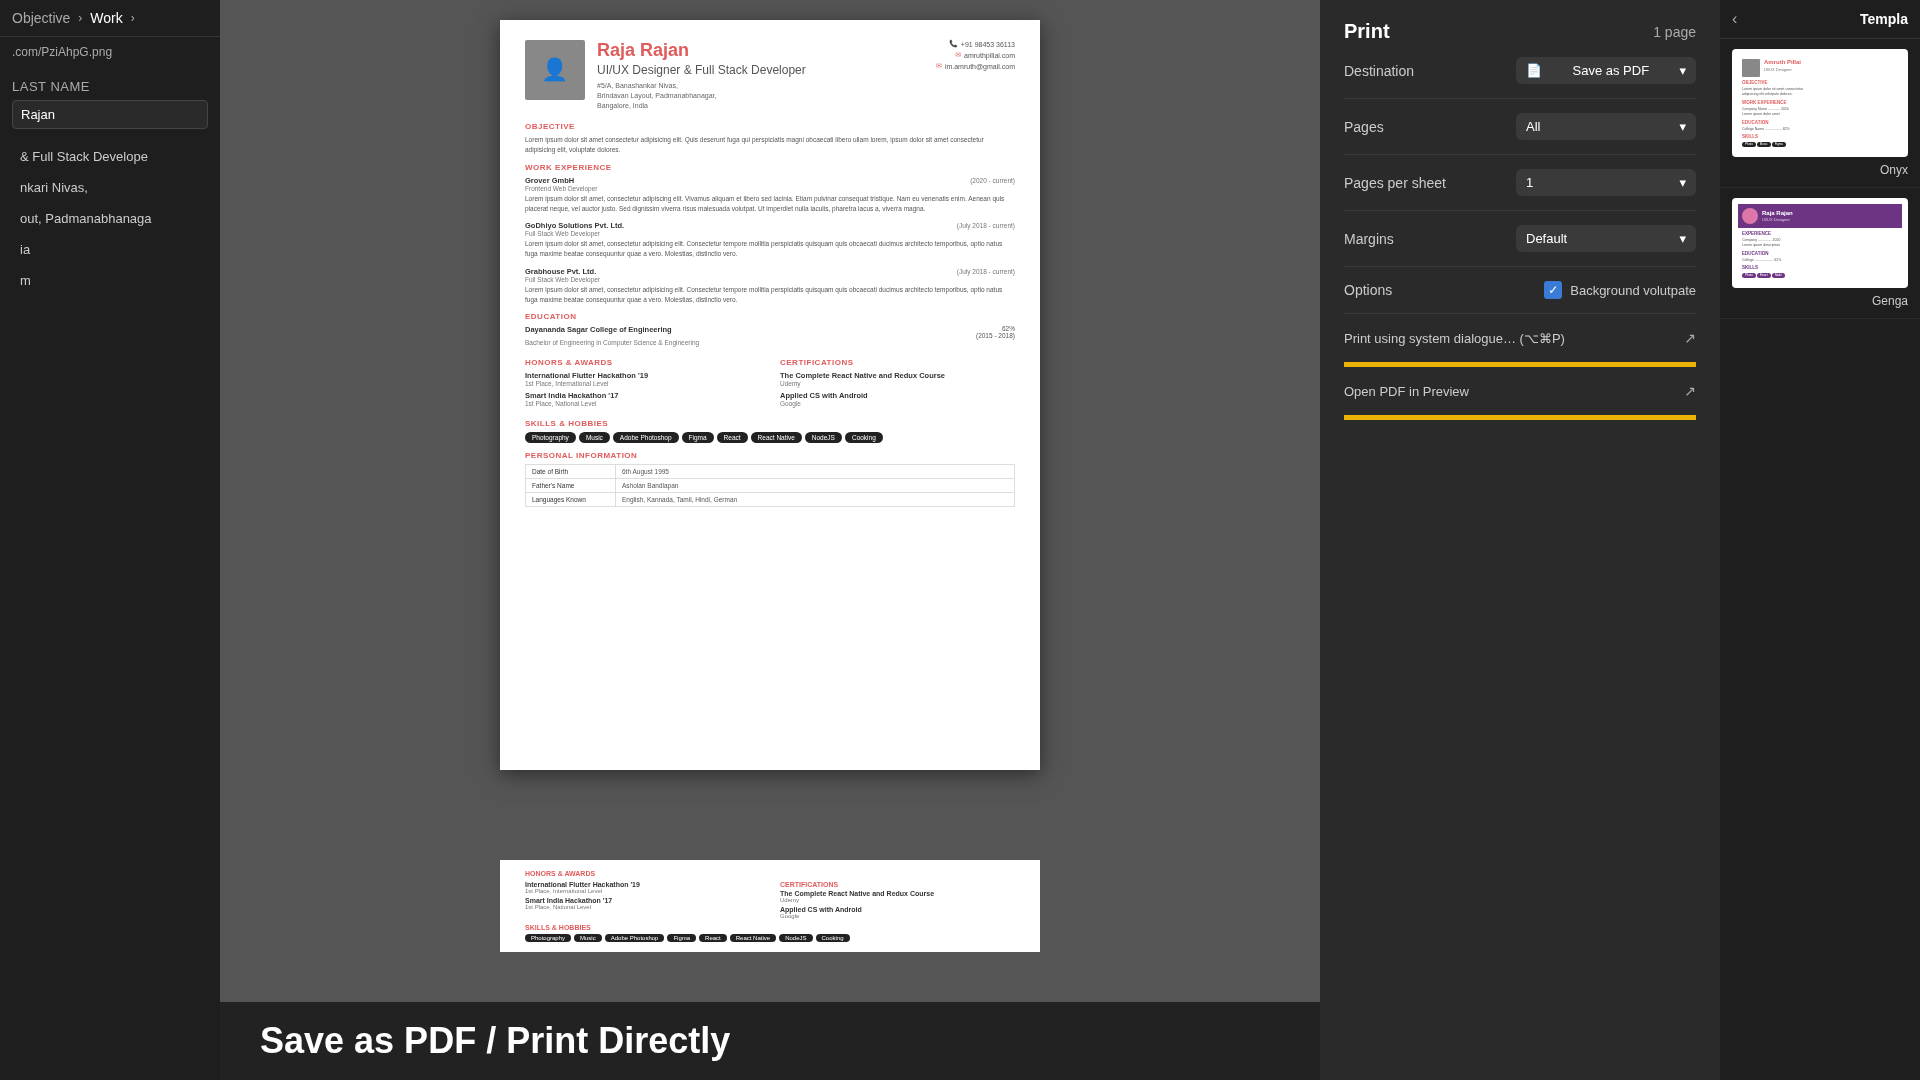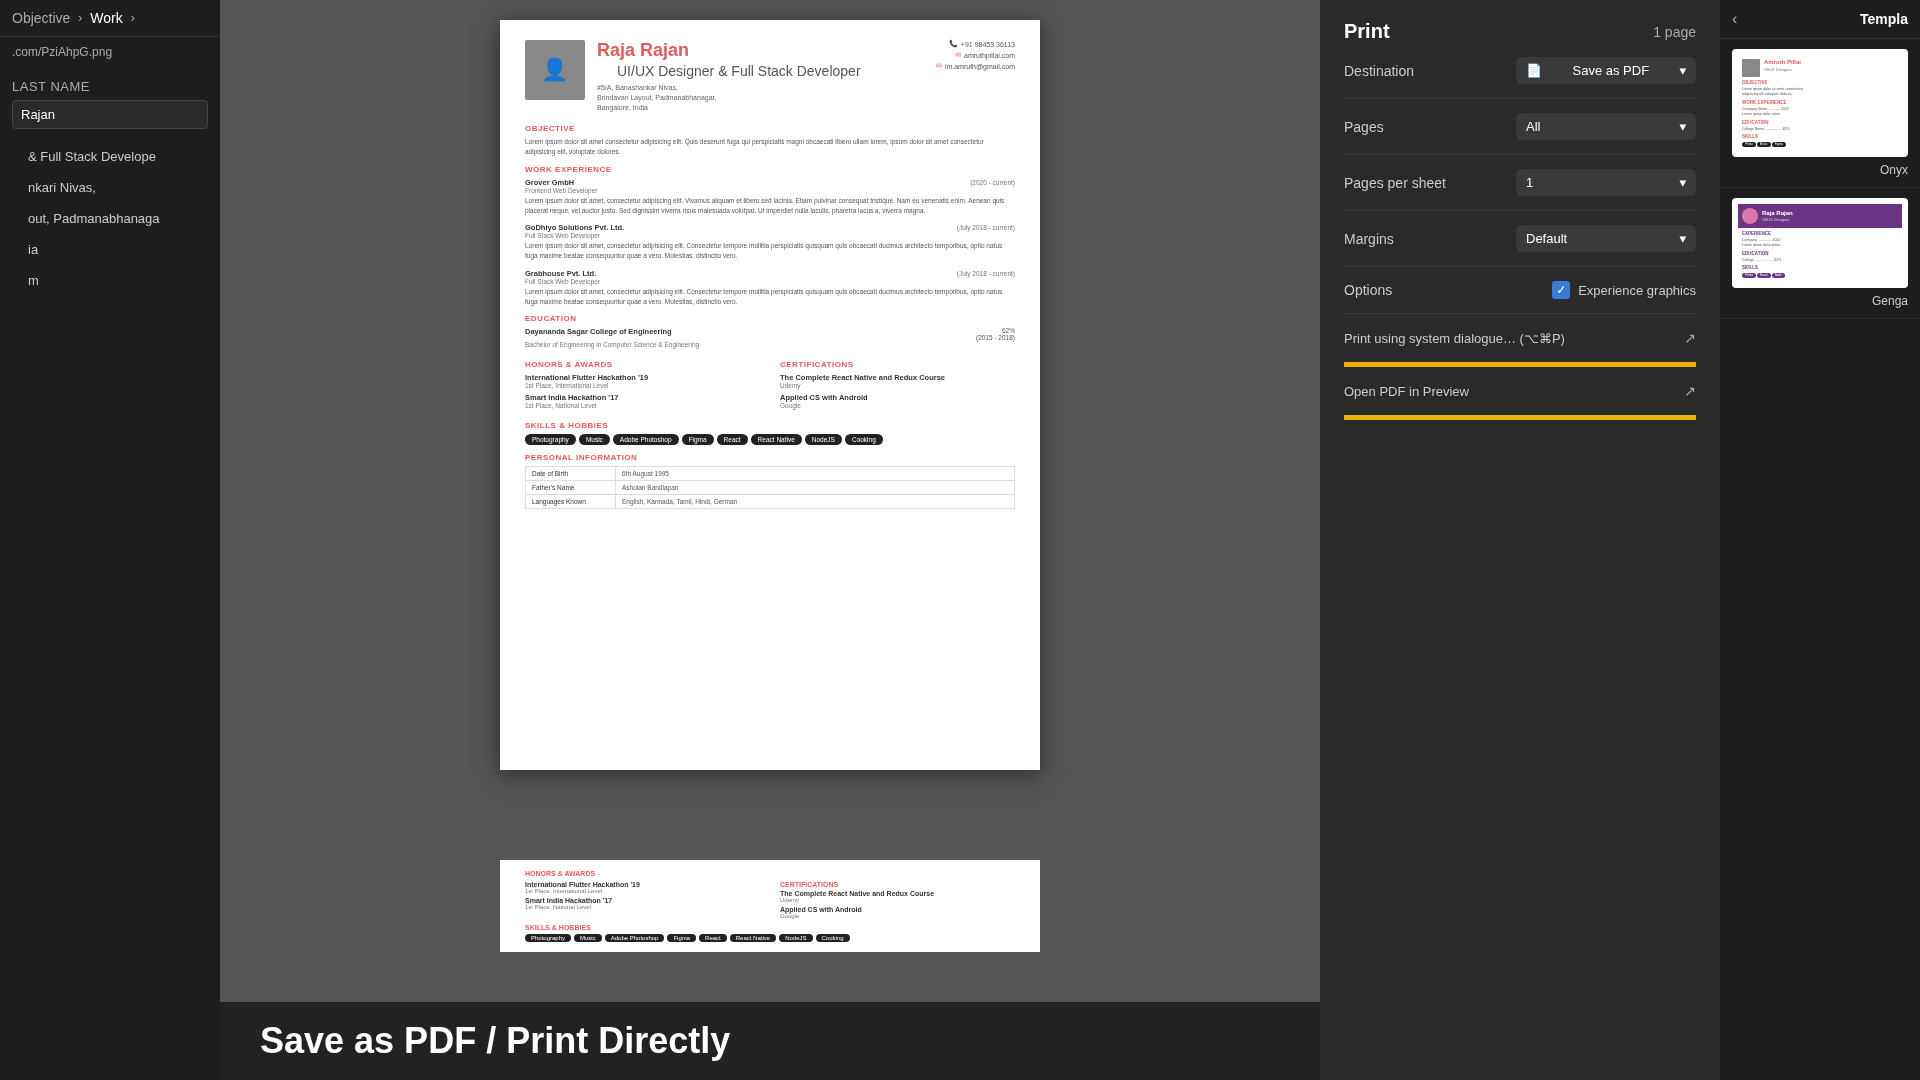--- a/index.html
+++ b/index.html
@@ -63,21 +63,21 @@
       font-size: 13px;
       width: calc(100% - 24px);
     }
     .left-sidebar-url {
       padding: 8px 12px;
       color: #aaa;
       font-size: 12px;
       word-break: break-all;
     }
     .left-sidebar-text-preview {
-      padding: 8px 28px;
+      padding: 8px 20px;
       color: #ccc;
       font-size: 13px;
     }
 
     
     .center-area {
       flex: 1;
       background: #3a3a3a;
       height: 1080px;
       overflow: hidden;
@@ -126,24 +126,23 @@
       font-size: 22px;
     }
     .resume-name-block { flex: 1; }
     .resume-name {
       font-size: 18px;
       font-weight: bold;
       color: #e05c5c;
       margin-bottom: 2px;
     }
     .resume-title {
-      font-size: 14px;
+      font-size: 12px;
       color: #555;
       margin-bottom: 4px;
-      margin-left: 20px;
     }
     .resume-address {
       font-size: 7px;
       color: #666;
       line-height: 1.4;
     }
     .resume-contact {
       display: flex;
       flex-direction: column;
       gap: 3px;
@@ -791,21 +790,21 @@
     <div class="print-field-control">
       <span>Default</span>
       <span class="print-chevron">▾</span>
     </div>
   </div>
 
   <div class="print-options-row">
     <span class="print-options-label">Options</span>
     <div class="print-options-right">
       <div class="print-checkbox">✓</div>
-      <span class="print-bg-label">Experience graphics</span>
+      <span class="print-bg-label">Background volutpate</span>
     </div>
   </div>
 
   <div class="print-link-row">
     <span class="print-link-text">Print using system dialogue… (⌥⌘P)</span>
     <span class="print-link-icon">↗</span>
   </div>
 
   <div class="print-link-row">
     <span class="print-link-text">Open PDF in Preview</span>

